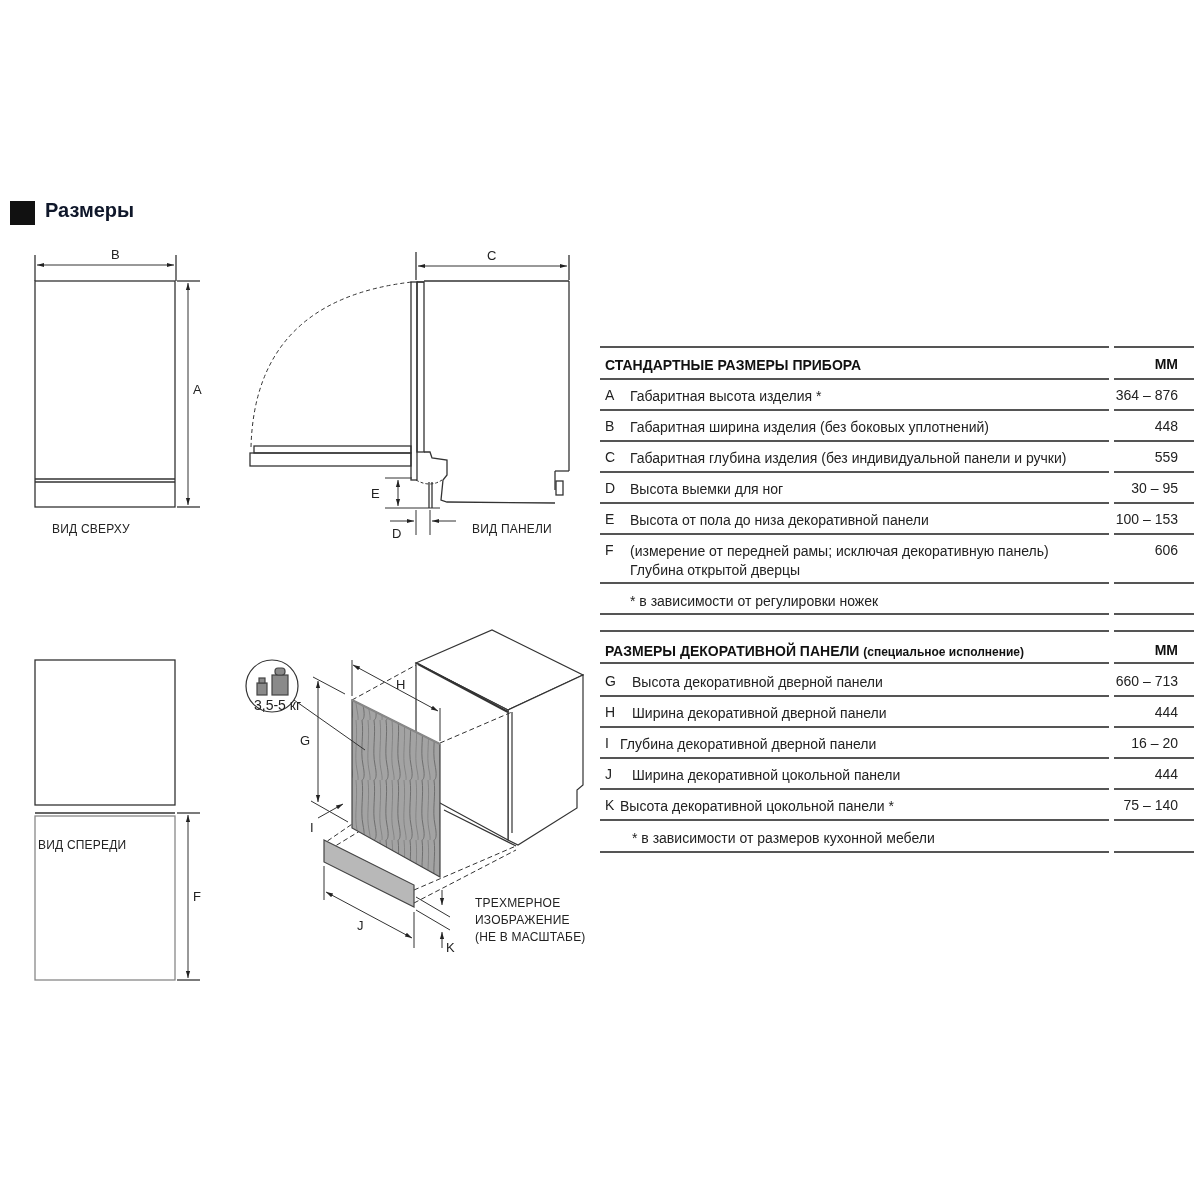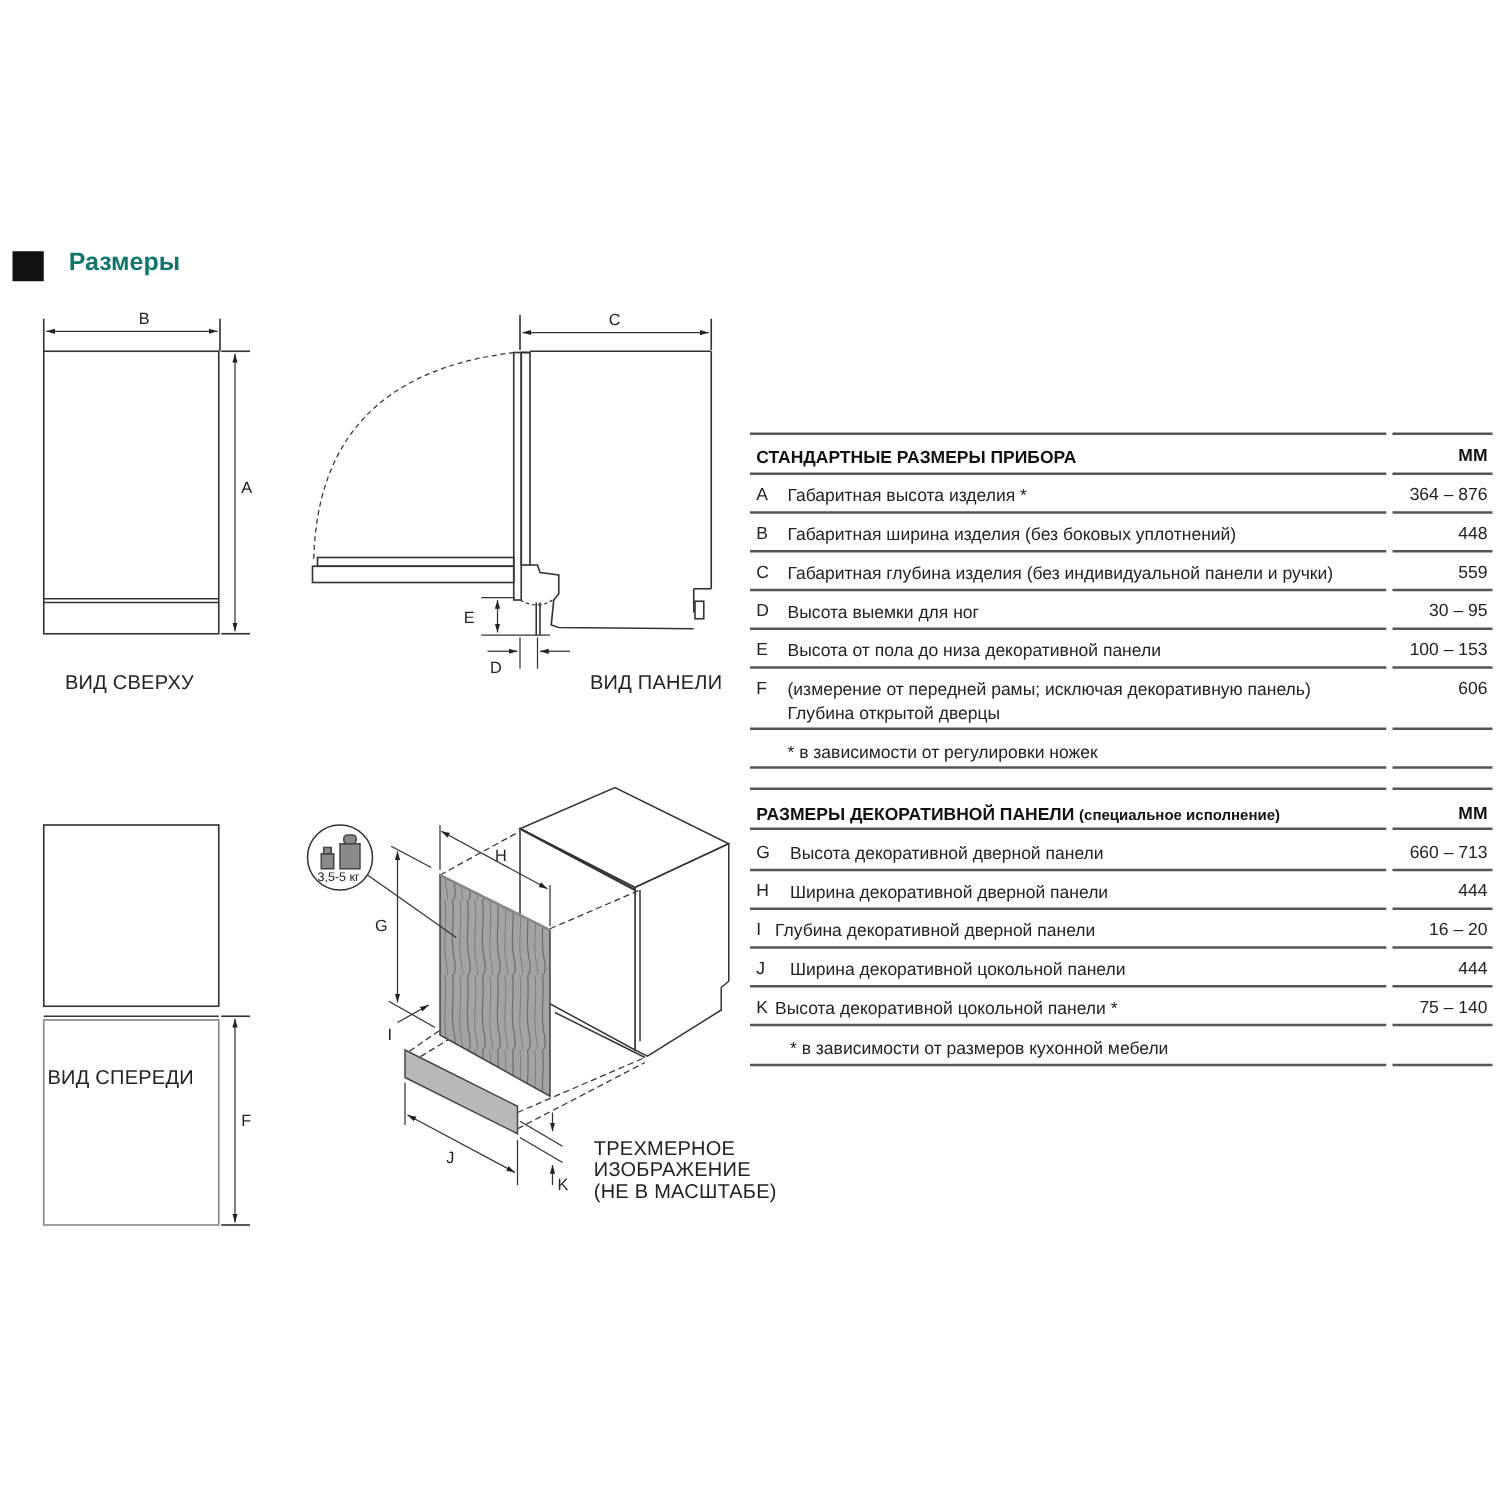--- a/index.html
+++ b/index.html
@@ -1,32 +1,32 @@
 <!DOCTYPE html>
 <html><head>
 <meta charset="utf-8">
 <style>
   html, body { margin:0; padding:0; background:#fff; }
   body { width:1200px; height:1200px; position:relative; overflow:hidden;
          font-family:"Liberation Sans", sans-serif; color:#1a1a1a; }
   .abs { position:absolute; }
   .title-box { left:10px; top:201px; width:25px; height:24px; background:#111; }
-  .title-text { left:55px; top:199px; font-size:20px; font-weight:bold; color:#0f766e; }
+  .title-text { left:45px; top:199px; font-size:20px; font-weight:bold; color:#0f172a; }
   .lbl { font-size:13px; color:#222; }
-  .caption { font-size:16px; color:#222; letter-spacing:0.2px;margin-top:16px; }
+  .caption { font-size:12px; color:#222; letter-spacing:0.2px; }
   svg.draw { position:absolute; left:0; top:0; }
   
   .tbl { position:absolute; left:600px; width:594px; }
   .hline { position:absolute; height:2px; background:#555; }
   .hline.l { left:0; width:509px; }
   .hline.r { left:514px; width:80px; }
   .row { position:absolute; left:0; width:594px; font-size:14px; color:#222; }
   .row .key { position:absolute; left:5px; }
   .row .desc { position:absolute; left:30px; line-height:19px; }
-  .row .val { position:absolute; right:4px; text-align:right; }
+  .row .val { position:absolute; right:16px; text-align:right; }
   .row.head { font-weight:bold; color:#111; }
   .row.head .desc { left:5px; }
   .small-caps { font-size:12px; }
 </style>
 </head>
 <body>
 
 <div class="abs title-box"></div>
 <div class="abs title-text">Размеры</div>
 
@@ -154,21 +154,21 @@
 <div class="abs caption" style="left:472px;top:522px">ВИД ПАНЕЛИ</div>
 
 <div class="abs caption" style="left:38px;top:838px">ВИД СПЕРЕДИ</div>
 <div class="abs lbl" style="left:193px;top:889px">F</div>
 
 <div class="abs lbl" style="left:396px;top:677px">H</div>
 <div class="abs lbl" style="left:300px;top:733px">G</div>
 <div class="abs lbl" style="left:310px;top:820px">I</div>
 <div class="abs lbl" style="left:357px;top:918px">J</div>
 <div class="abs lbl" style="left:446px;top:940px">K</div>
-<div class="abs" style="left:254px;top:697px;font-size:10px;color:#222">3,5-5 кг</div>
+<div class="abs" style="left:254px;top:697px;font-size:14px;color:#222">3,5-5 кг</div>
 <div class="abs caption" style="left:475px;top:895px;line-height:17px">
   <div>ТРЕХМЕРНОЕ</div>
   <div>ИЗОБРАЖЕНИЕ</div>
   <div>(НЕ В МАСШТАБЕ)</div>
 </div>
 
 <div class="tbl" style="top:0">
   <div class="hline l" style="top:346px"></div>
     <div class="hline r" style="top:346px"></div>
   <div class="row head" style="top:356px">

